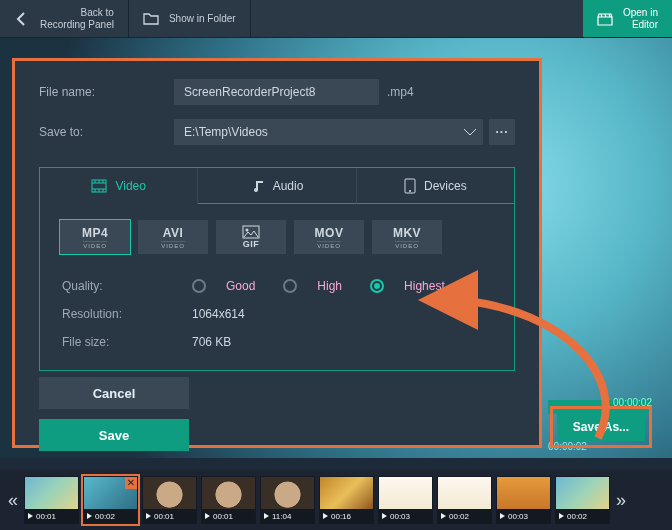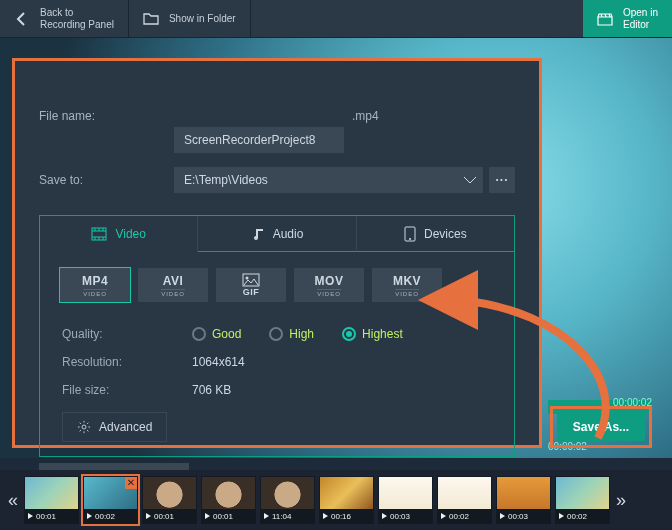--- a/index.html
+++ b/index.html
@@ -11,20 +11,21 @@
     color: #cfd8e0;
     position: relative;
     overflow: hidden;
   }
   
   .topbar {
     display: flex;
     height: 38px;
     background: #2b3947;
     border-bottom: 1px solid #1a2532;
+    text-align: right;
   }
   .top-btn {
     display: flex; align-items: center;
     padding: 0 14px;
     gap: 10px;
     border-right: 1px solid #1a2532;
     color: #c7d0d9;
     font-size: 10px;
     line-height: 12px;
     cursor: pointer;
@@ -48,21 +49,21 @@
     padding: 18px 24px 14px;
     display: flex; flex-direction: column;
   }
   .form-row { display: flex; align-items: center; margin-bottom: 14px; font-size: 12px; color: #a8b3be; }
   .form-row label { width: 135px; }
   .text-input {
     height: 26px; background: #3a4856; color: #cfd8e0;
     border: none; padding: 0 10px; font-size: 12px;
     font-family: inherit;
   }
-  .fname { width: 170px; margin-top: 48px; }
+  .fname { width: 205px; }
   .ext { padding-left: 8px; width: 60px; }
   .saveto-row select {
     flex: 1; height: 26px; background: #3a4856; color: #cfd8e0;
     border: none; padding: 0 10px; font-size: 12px;
     -webkit-appearance: none; appearance: none;
     background-image: linear-gradient(45deg, transparent 46%, #cfd8e0 46% 54%, transparent 54%),
                       linear-gradient(-45deg, transparent 46%, #cfd8e0 46% 54%, transparent 54%);
     background-repeat: no-repeat;
     background-size: 8px 6px, 8px 6px;
     background-position: right 12px center, right 6px center;
@@ -91,21 +92,21 @@
     color: #cfd8e0; cursor: pointer; font-size: 10px;
   }
   .fmt.selected { outline: 1px solid #17c9ab; }
   .fmt b { font-size: 12px; font-weight: bold; letter-spacing: .5px;}
   .fmt .sub { font-size: 6px; letter-spacing: 1px; opacity: .7; border-top:1px solid rgba(255,255,255,.2); padding-top:1px; margin-top:1px;}
   .opts { padding: 6px 22px 14px; font-size: 12px; color: #9ea9b4; }
   .opt-row { display: flex; align-items: center; height: 28px; }
   .opt-row .lbl { width: 130px; }
   .radio-group { display: flex; gap: 28px; }
   .radio {
-    display: flex; align-items: center; gap: 6px; cursor: pointer; color: #bef264;
+    display: flex; align-items: center; gap: 20px; cursor: pointer; color: #f9a8d4;
   }
   .radio .dot {
     width: 14px; height: 14px; border-radius: 50%;
     border: 2px solid #6d7985; position: relative;
   }
   .radio.sel .dot { border-color: #17c9ab; }
   .radio.sel .dot::after {
     content: ""; position: absolute; inset: 2px; border-radius: 50%; background: #17c9ab;
   }
   .adv-btn {
@@ -311,27 +312,20 @@
         </div>
       </div>
       <div class="opt-row">
         <span class="lbl">Resolution:</span>
         <span style="color:#cfd8e0">1064x614</span>
       </div>
       <div class="opt-row">
         <span class="lbl">File size:</span>
         <span style="color:#cfd8e0">706 KB</span>
       </div>
-      <div class="adv-btn">
-        <svg width="14" height="14" viewBox="0 0 16 16">
-            <circle cx="8" cy="8" r="2.3" fill="none" stroke="#cfd8e0"></circle>
-            <path d="M8 1v2M8 13v2M1 8h2M13 8h2M3 3l1.5 1.5M11.5 11.5 13 13M3 13l1.5-1.5M11.5 4.5 13 3" stroke="#cfd8e0"></path>
-          </svg>
-        <span>Advanced</span>
-      </div>
     </div>
   </div>
 
   <div class="dlg-buttons">
     <div class="btn cancel">Cancel</div>
     <div class="btn save">Save</div>
   </div>
 </div>
 
 <div class="save-as-box">

